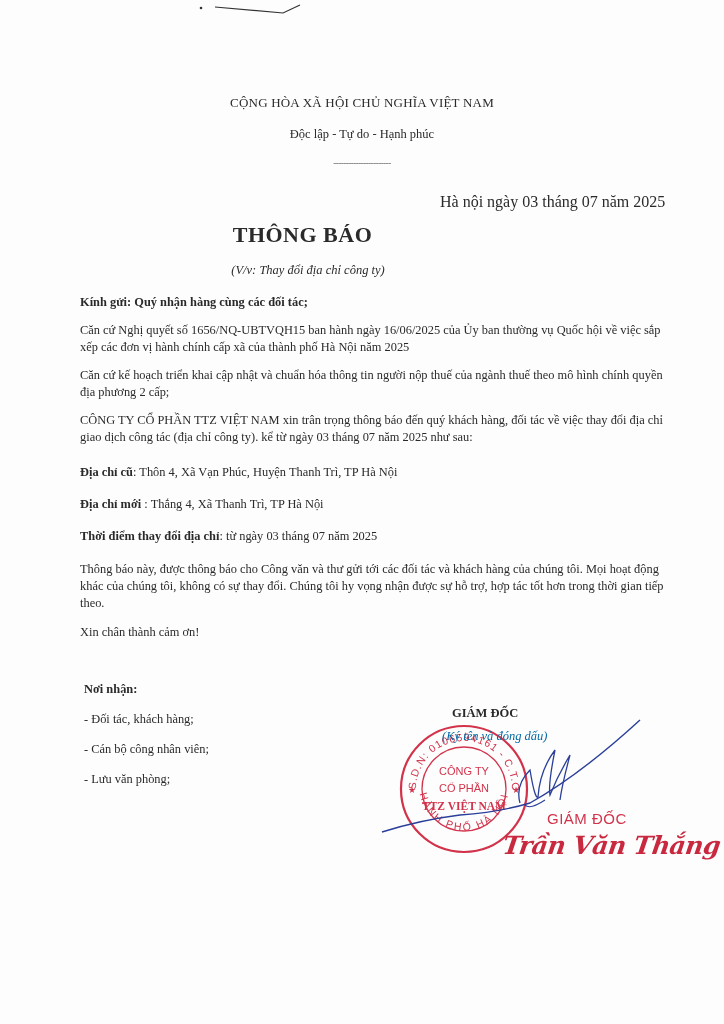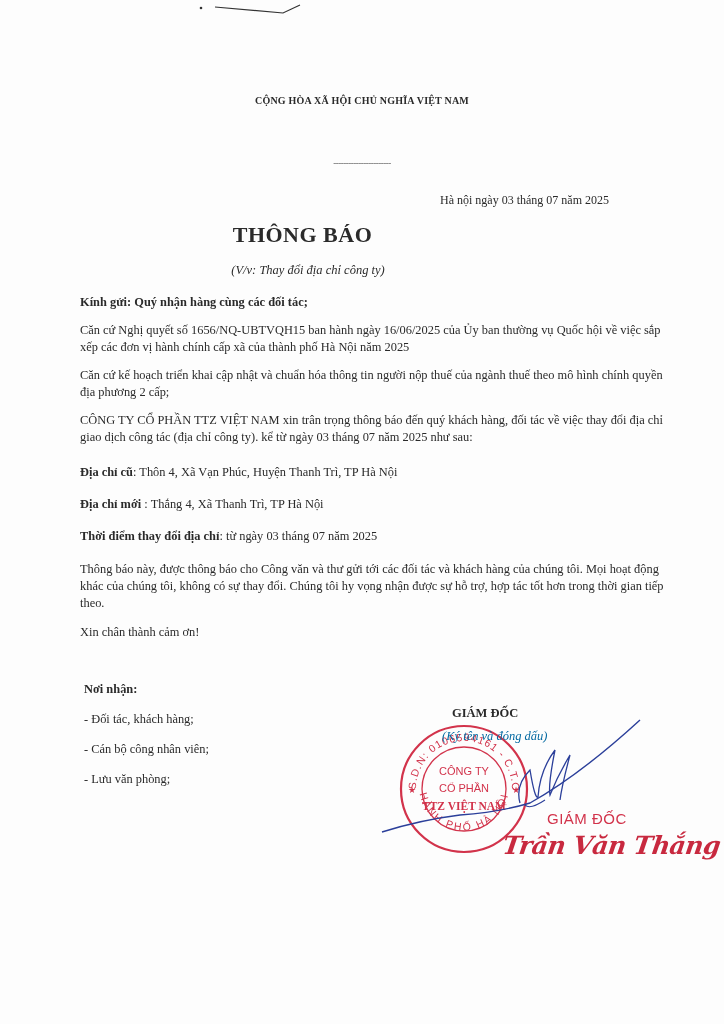--- a/index.html
+++ b/index.html
@@ -14,25 +14,25 @@
       position: absolute; left: 0; top: 0; width: 724px; height: 1024px;
       background: #fdfdfd;
     }
     .abs { position: absolute; white-space: nowrap; }
     .center { text-align: center; }
     .bold { font-weight: bold; }
     .italic { font-style: italic; }
 
     .top-mark { position: absolute; left: 195px; top: 2px; width: 110px; height: 14px; }
 
-    .nation { left: 0; width: 724px; top: 95px; font-size: 10px; font-weight: bold; letter-spacing: 0.2px; text-align: center; }
+    .nation { left: 0; width: 724px; top: 95px; font-size: 13px; font-weight: normal; letter-spacing: 0.2px; text-align: center; }
     .motto { left: 0; width: 724px; top: 127px; font-size: 12.5px; }
     .divider { left: 0; width: 724px; top: 158px; font-size: 9px; letter-spacing: -0.5px; color: #555; }
 
-    .date { left: 440px; top: 193px; font-size: 12px; }
+    .date { left: 440px; top: 193px; font-size: 16px; }
     .title { left: 0; width: 605px; top: 222px; font-size: 22px; font-weight: bold; letter-spacing: 0.5px; }
     .subject { left: 0; width: 616px; top: 263px; font-size: 12.5px; font-style: italic; }
 
     .para { position: absolute; left: 80px; width: 600px; line-height: 17px; font-size: 12.4px; white-space: normal; }
 
     .stamp { position: absolute; left: 398px; top: 723px; width: 132px; height: 132px; }
     .signature { position: absolute; left: 380px; top: 715px; width: 270px; height: 130px; }
     .sig-title { left: 547px; top: 810px; font-family: "Liberation Sans", "DejaVu Sans", sans-serif; font-size: 15px; color: #d2334b; letter-spacing: 0.5px; }
     .sig-name { left: 503px; top: 831px; font-size: 25px; font-style: italic; font-weight: bold; color: #c8293f; font-family: "DejaVu Serif", serif; letter-spacing: -0.5px; transform: skewX(-8deg); }
   </style>
@@ -40,20 +40,21 @@
 <body>
 
 <div class="page">
 
   <svg class="top-mark" viewBox="0 0 110 14">
     <circle cx="6" cy="6" r="1.3" fill="#333"></circle>
     <path d="M20 5 Q55 8 88 11 L105 3" stroke="#333" stroke-width="1.2" fill="none"></path>
   </svg>
 
   <div class="abs center nation">CỘNG HÒA XÃ HỘI CHỦ NGHĨA VIỆT NAM</div>
+  <div class="abs center motto">Độc lập - Tự do - Hạnh phúc</div>
   <div class="abs center divider">-----------------------</div>
 
   <div class="abs date">Hà nội  ngày 03 tháng 07  năm 2025</div>
   <div class="abs center title">THÔNG BÁO</div>
   <div class="abs center subject">(V/v: Thay đổi địa chỉ công ty)</div>
 
   <div class="para bold" style="top:294px;">Kính gửi: Quý nhận hàng cùng các đối tác;</div>
 
   <div class="para" style="top:322px;">Căn cứ Nghị quyết số 1656/NQ-UBTVQH15 ban hành ngày 16/06/2025 của Ủy ban thường vụ Quốc hội về việc sắp xếp các đơn vị hành chính cấp xã của thành phố Hà Nội năm 2025</div>
   <div class="para" style="top:367px;">Căn cứ kế hoạch triển khai cập nhật và chuẩn hóa thông tin người nộp thuế của ngành thuế theo mô hình chính quyền địa phương 2 cấp;</div>

